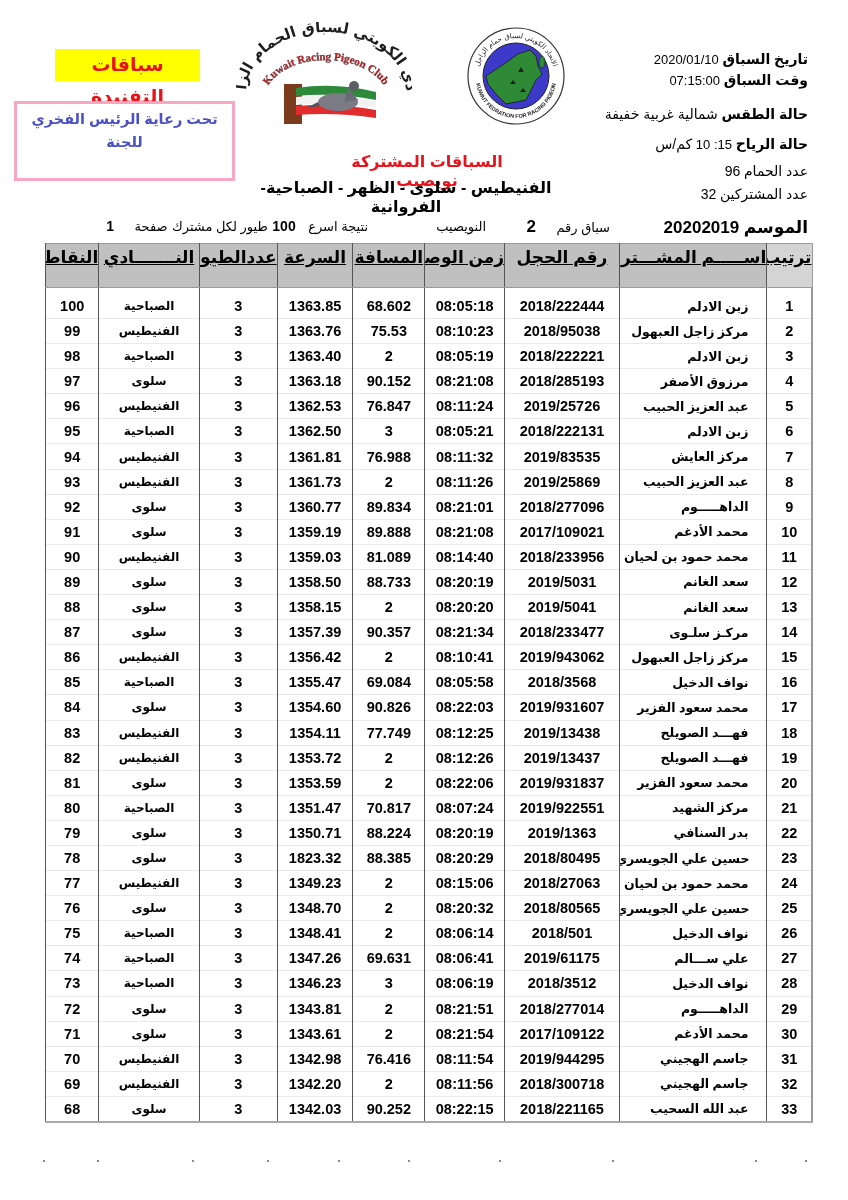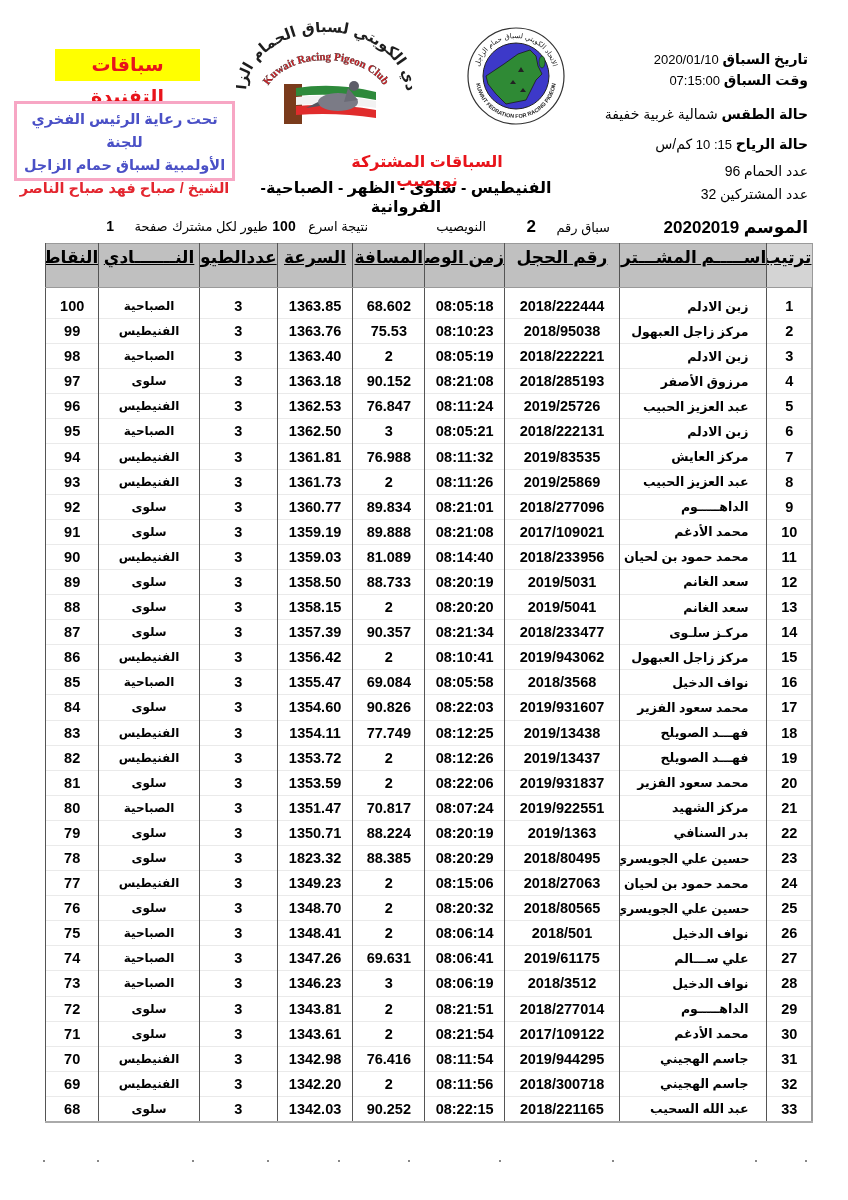--- a/index.html
+++ b/index.html
@@ -77,22 +77,20 @@
   .dots { top: 1160px; left: 0; width: 848px; height: 4px; }
   .dots span { position: absolute; width: 2px; height: 2px; background: #888; }
 </style>
 </head>
 <body>
 
 <div class="abs yellow-title">سباقات التفنيدة</div>
 
 <div class="abs patron-box">
   <div class="l1">تحت رعاية الرئيس الفخري للجنة</div>
-  <div class="l2">الأولمبية لسباق حمام الزاجل</div>
-  <div class="l3">الشيخ / صباح فهد صباح الناصر</div>
 </div>
 
 <div class="abs club-logo">
   <svg width="180" height="110" viewBox="0 0 180 110">
     <defs>
       <path id="arcTop" d="M 10 70 A 80 60 0 0 1 170 70"></path>
       <path id="arcMid" d="M 28 78 A 62 40 0 0 1 152 78"></path>
     </defs>
     <text font-size="15" font-weight="bold" fill="#1d1d1d" font-family="DejaVu Sans, sans-serif" direction="rtl">
       <textPath href="#arcTop" startOffset="50%" text-anchor="middle">النادي الكويتي لسباق الحمام الزاجل</textPath>

